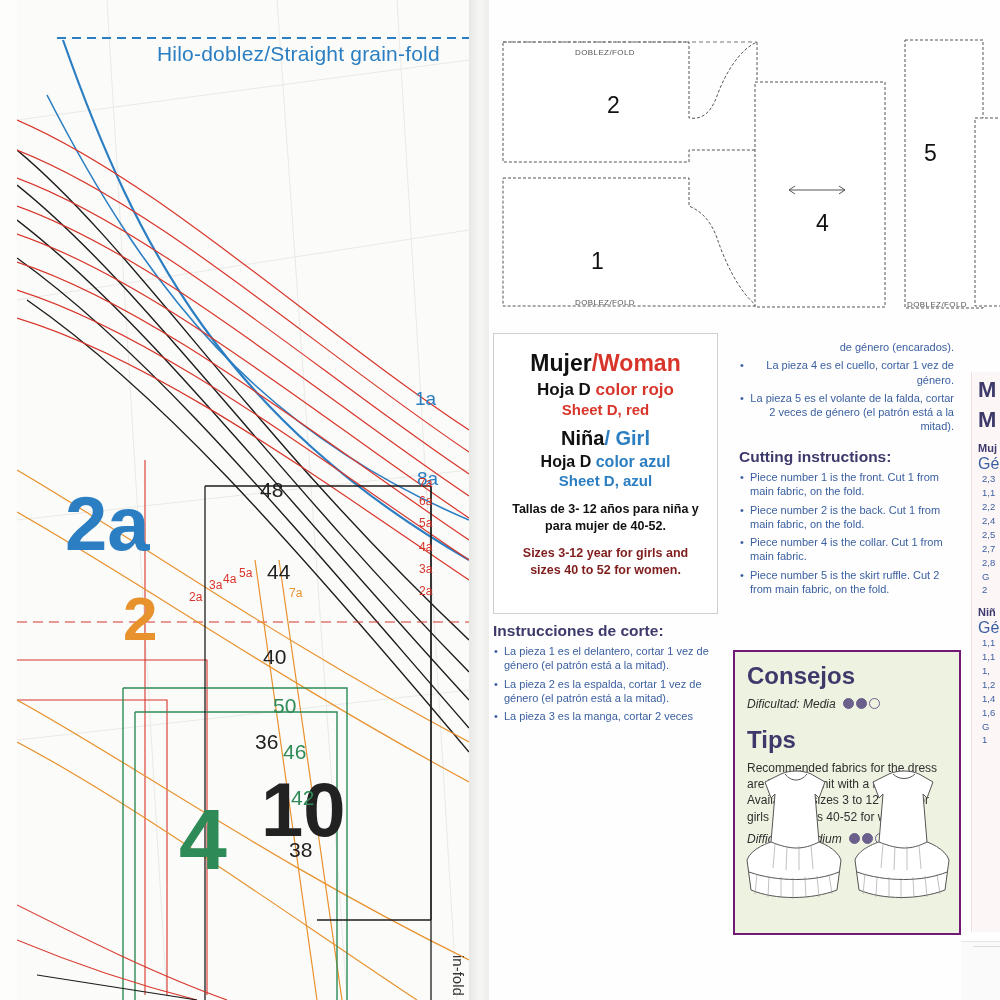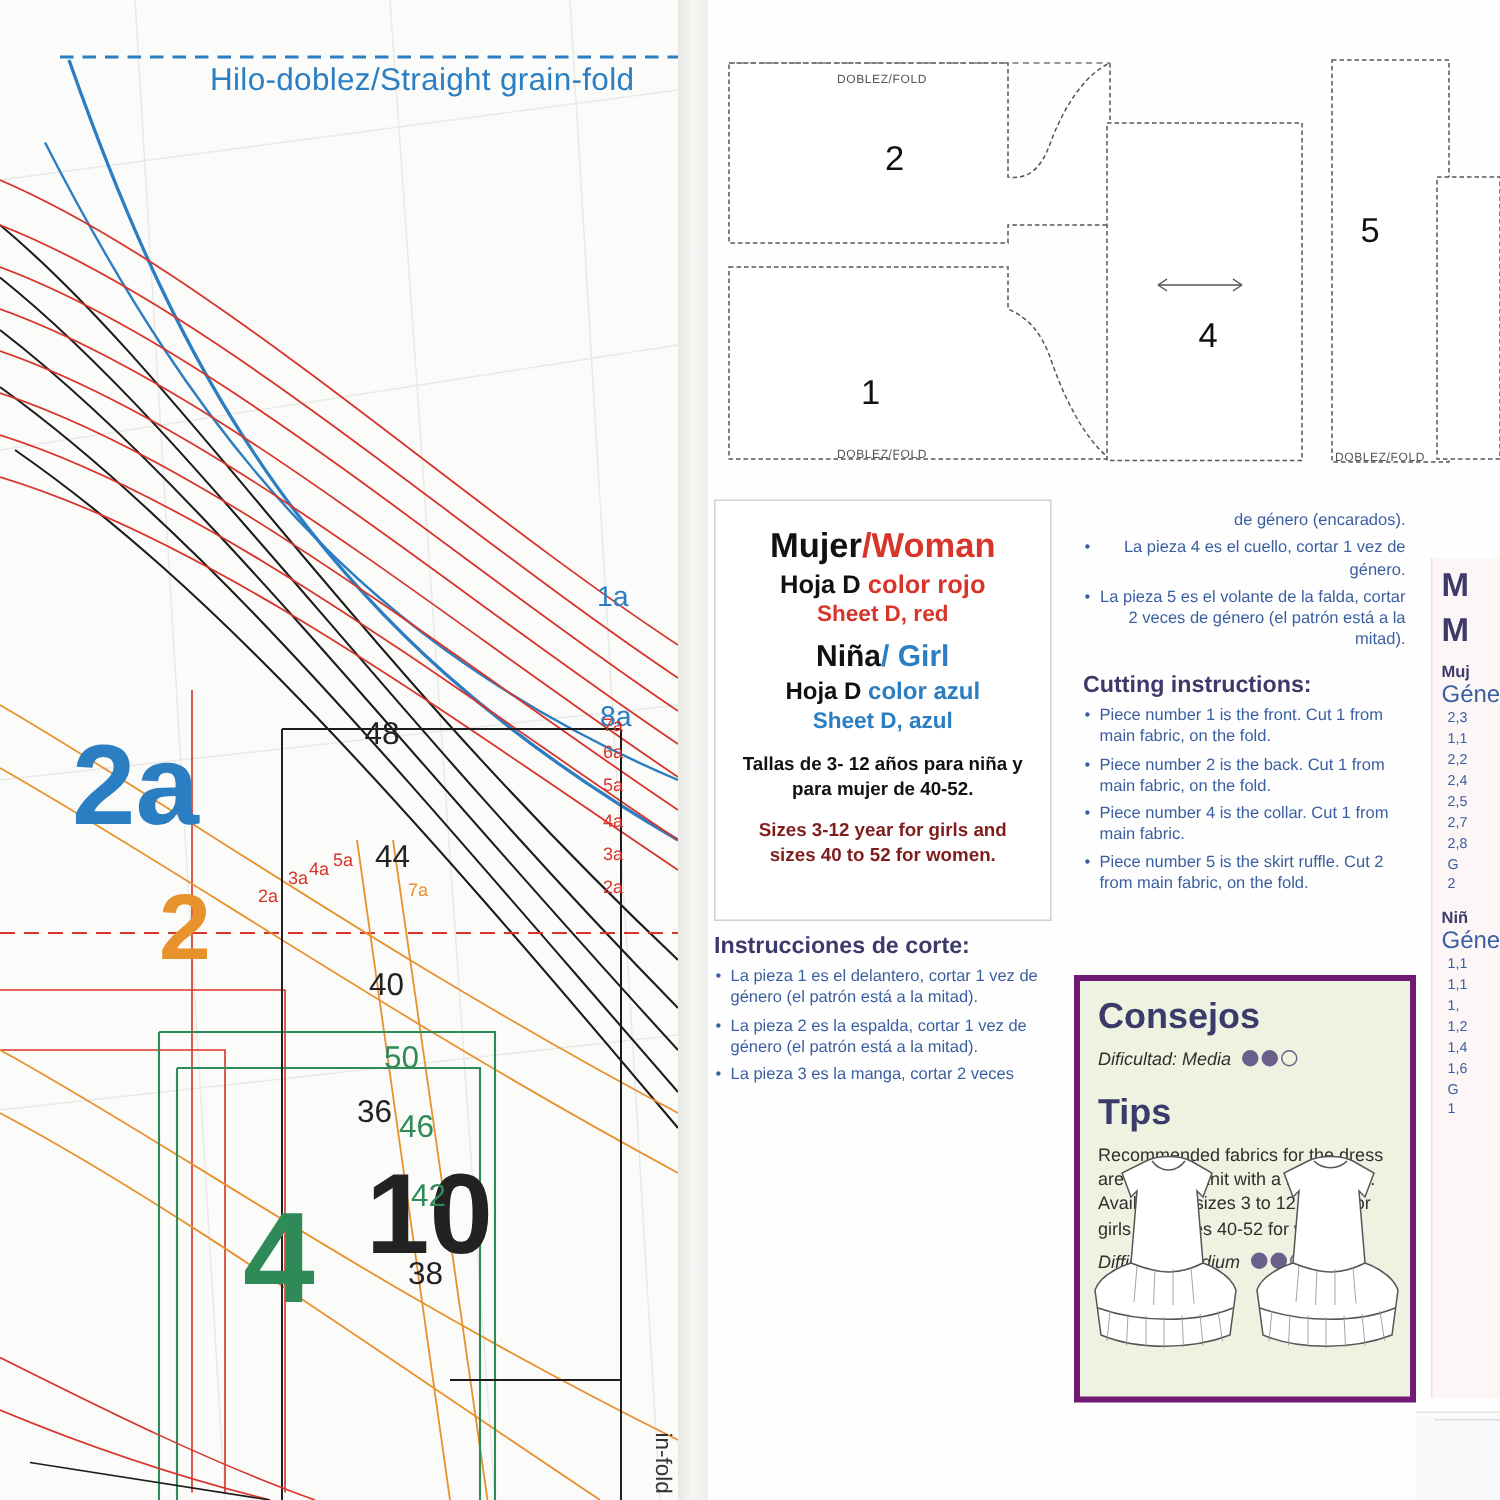--- a/index.html
+++ b/index.html
@@ -2,21 +2,21 @@
 <html><head>
 <meta charset="utf-8">
 <style>
   html,body{margin:0;padding:0;}
   body{
     width:1000px;height:1000px;overflow:hidden;
     background:#fdfdfc;
     font-family:"Liberation Sans",sans-serif;
     position:relative;
   }
-  .page{position:absolute;inset:0;}
+  .page{position:absolute;inset:0;margin-left:17px;}
 
   
   .left-sheet{
     position:absolute;left:0;top:0;width:452px;height:1000px;
     background:#fbfbfa;overflow:hidden;
   }
   .left-sheet svg{position:absolute;left:0;top:0;}
   .grain-label{
     position:absolute;left:140px;top:42px;
     font-size:21px;color:#2b7ec1;letter-spacing:.2px;
@@ -86,21 +86,21 @@
     content:"•";position:absolute;left:-10px;color:#3a5fa0;
   }
 
   .col-r{position:absolute;left:250px;top:340px;width:215px;text-align:right;}
   .col-r li{font-size:11px;color:#3a5fa0;line-height:1.3;margin-bottom:4px;position:relative;}
   .instr-en{position:absolute;left:250px;top:448px;width:215px;}
 
   
   .tips-box{
     position:absolute;left:244px;top:650px;width:228px;height:285px;
-    background:#eef2e0;border:4px solid #701a75;padding:10px 12px;box-sizing:border-box;
+    background:#eef2e0;border:2px solid #701a75;padding:10px 12px;box-sizing:border-box;
   }
   .tips-h{font-size:24px;color:#3d3a6b;font-weight:bold;margin:0 0 6px 0;}
   .tips-h2{font-size:24px;color:#3d3a6b;font-weight:bold;margin:14px 0 6px 0;}
   .tips-p{font-size:12px;color:#2f2f2f;line-height:1.35;margin:0;}
   .tips-diff{font-size:12px;font-style:italic;color:#2f2f2f;margin-top:7px;}
   .dots{display:inline-block;vertical-align:-1px;margin-left:4px;}
   .dot{display:inline-block;width:9px;height:9px;border-radius:50%;border:1px solid #6b5f8c;margin-right:2px;}
   .dot.on{background:#6b5f8c;}
 
   

